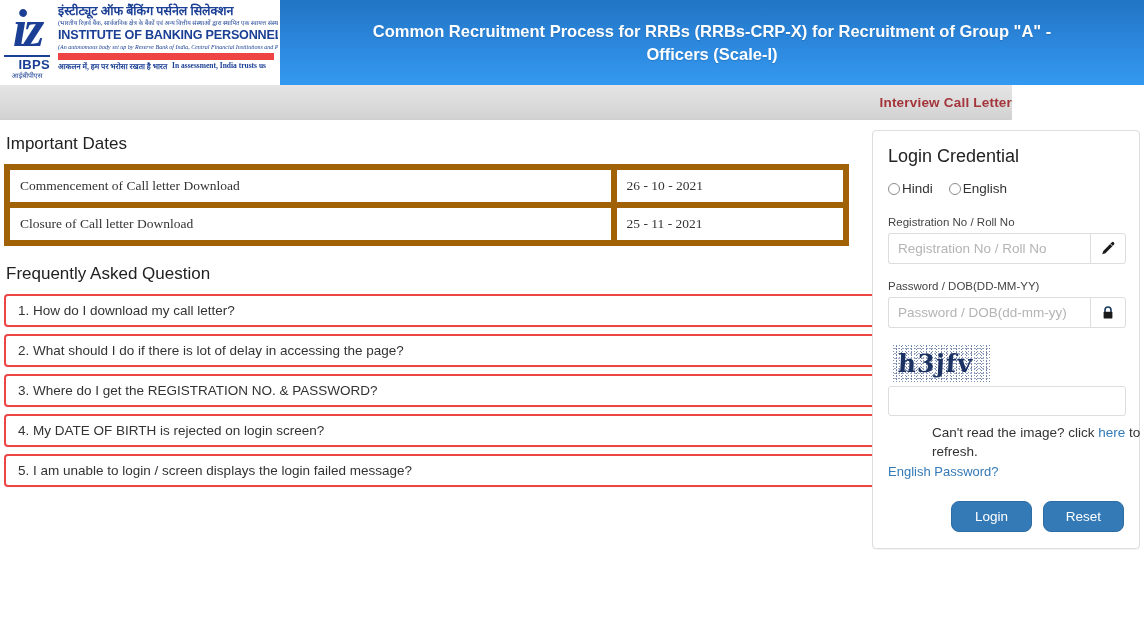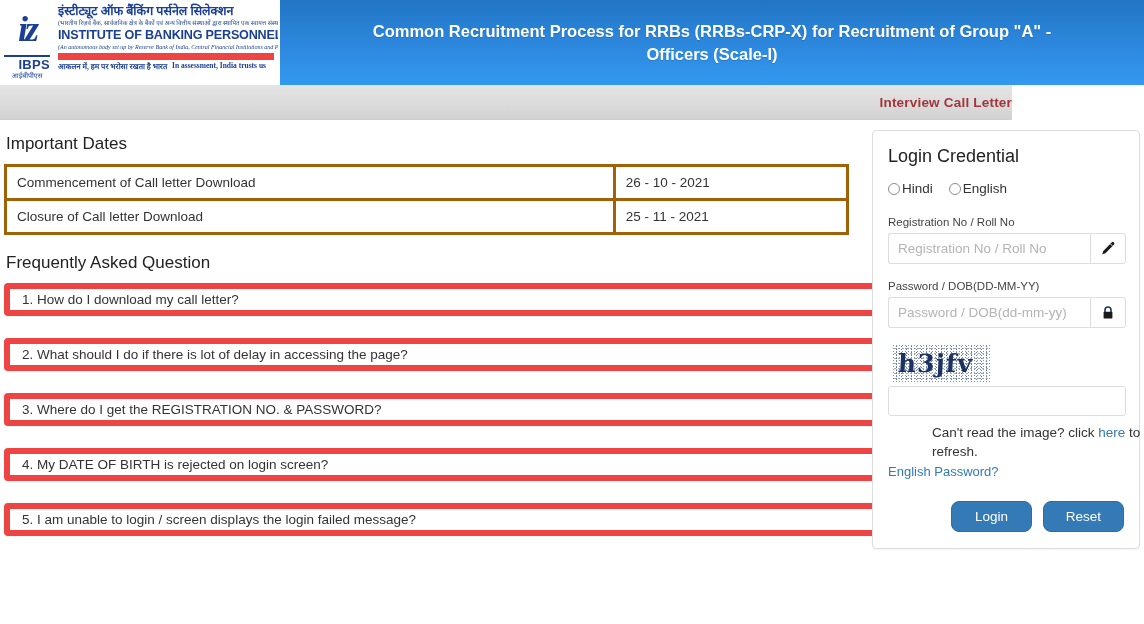--- a/index.html
+++ b/index.html
@@ -32,21 +32,21 @@
     width: 46px;
     height: 78px;
     margin: 3px 2px 0 4px;
     position: relative;
     flex: 0 0 auto;
   }
   .logo-mark .iz {
     font-family: "Liberation Serif", serif;
     font-style: italic;
     font-weight: bold;
-    font-size: 36px;
+    font-size: 52px;
     color: #1a3f94;
     line-height: 52px;
     text-align: center;
     letter-spacing: -3px;
     border-bottom: 2px solid #1a3f94;
     height: 54px;
   }
   .logo-mark .ibps {
     font-family: "Liberation Sans", sans-serif;
     font-weight: bold;
@@ -183,37 +183,38 @@
   .section-title.faq { margin-top: 18px; }
 
   
   .dates-table {
     width: 845px;
     border-collapse: collapse;
     border: 1px solid #dddddd;
     background: #ffffff;
   }
   .dates-table td {
-    border: 3px solid #a16207;
+    border: 6px solid #a16207;
     padding: 8px 10px;
     font-size: 13.5px;
     color: #333333;
     height: 31px;
+    font-family: Liberation Serif, serif;
   }
   .dates-table td.col-label { width: 611px; }
   .dates-table td.col-date  { width: 234px; }
 
   
   .faq-item {
     width: 969px;
     height: 33px;
-    border: 6px solid #ef4444;
+    border: 2px solid #ef4444;
     border-radius: 4px;
     background: #ffffff;
-    margin-bottom: 22px;
+    margin-bottom: 7px;
     display: flex;
     align-items: center;
     justify-content: space-between;
     padding: 0 14px 0 12px;
     box-shadow: 0 1px 1px rgba(0,0,0,0.03);
   }
   .faq-item .q {
     font-size: 13.5px;
     color: #333333;
   }

